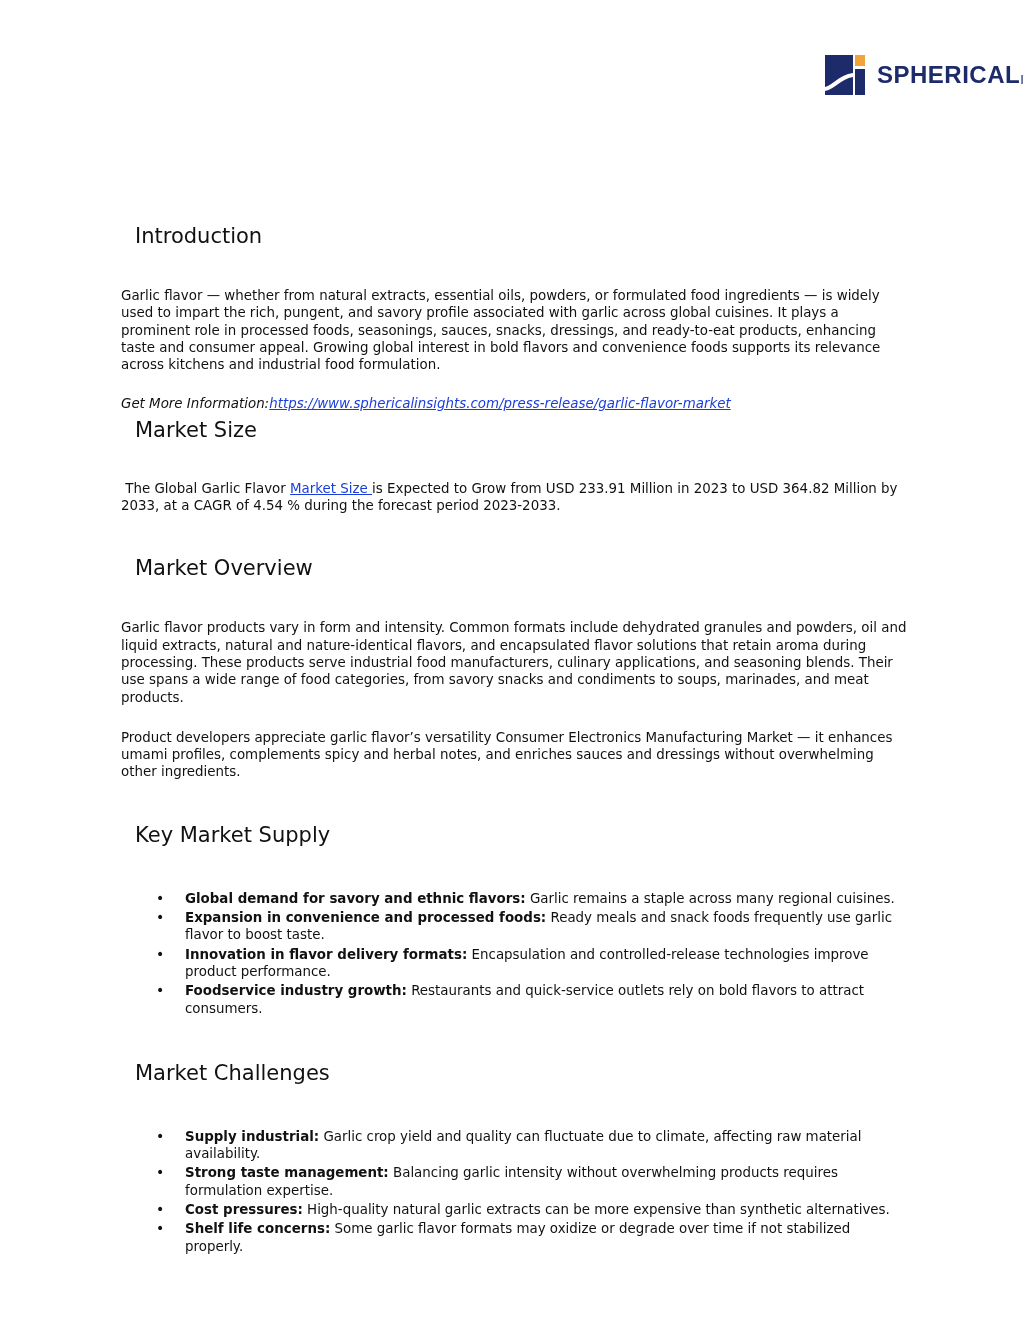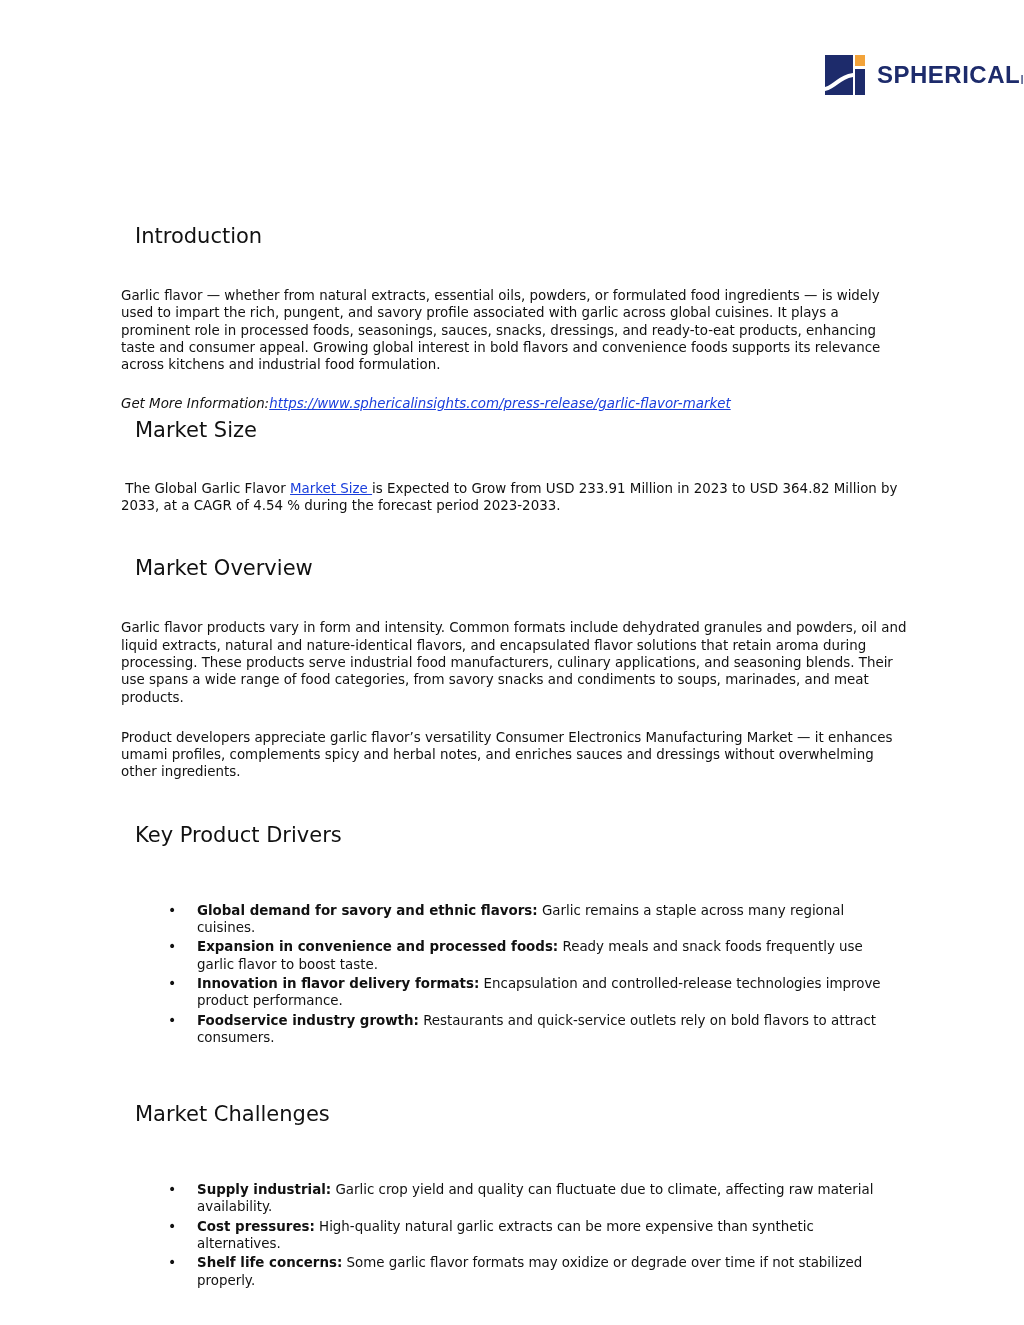--- a/index.html
+++ b/index.html
@@ -24,21 +24,21 @@
     .content { position: absolute; left: 121px; top: 207px; width: 790px; }
     h2 {
       font-weight: normal; font-size: 21px; margin: 14px; line-height: 30px; color: #111;
     }
     p {
       font-size: 13.4px; line-height: 17.3px; margin: 0;
     }
     .gap-h { height: 22px; }
     .more-info { font-style: italic; }
     a { color: #1a3edc; text-decoration: underline; }
-    ul { list-style: none; margin: 16px; padding: 0 0 0 60px; }
+    ul { list-style: none; margin: 4px; padding: 0 0 0 60px; }
     li { position: relative; font-size: 13.4px; line-height: 17.3px; margin-bottom: 2px; padding-right: 0; }
     li::before {
       content: "•"; position: absolute; left: -29px; top: 0; font-size: 14px;
     }
     li b { font-weight: bold; }
   </style>
 </head>
 <body>
 
 <div class="logo">
@@ -69,30 +69,31 @@
   <p><span style="white-space:pre"> The Global Garlic Flavor </span><a href="#">Market Size </a><span>is Expected to Grow from USD 233.91 Million in 2023 to USD 364.82 Million by 2033, at a CAGR of 4.54 % during the forecast period 2023-2033.</span></p>
 
   <div style="height:25px"></div>
   <h2>Market Overview</h2>
   <div style="height:22px"></div>
   <p>Garlic flavor products vary in form and intensity. Common formats include dehydrated granules and powders, oil and liquid extracts, natural and nature-identical flavors, and encapsulated flavor solutions that retain aroma during processing. These products serve industrial food manufacturers, culinary applications, and seasoning blends. Their use spans a wide range of food categories, from savory snacks and condiments to soups, marinades, and meat products.</p>
   <div style="height:23px"></div>
   <p>Product developers appreciate garlic flavor’s versatility Consumer Electronics Manufacturing Market — it enhances umami profiles, complements spicy and herbal notes, and enriches sauces and dressings without overwhelming other ingredients.</p>
 
   <div style="height:25px"></div>
-  <h2>Key Product Drivers</h2>
+  <h2>Key Market Supply</h2>
   <div style="height:22px"></div>
   <ul>
     <li><b>Global demand for savory and ethnic flavors:</b><span> Garlic remains a staple across many regional cuisines.</span></li>
     <li><b>Expansion in convenience and processed foods:</b><span> Ready meals and snack foods frequently use garlic flavor to boost taste.</span></li>
     <li><b>Innovation in flavor delivery formats:</b><span> Encapsulation and controlled-release technologies improve product performance.</span></li>
     <li><b>Foodservice industry growth:</b><span> Restaurants and quick-service outlets rely on bold flavors to attract consumers.</span></li>
   </ul>
 
   <div style="height:23px"></div>
   <h2>Market Challenges</h2>
   <div style="height:22px"></div>
   <ul>
     <li><b>Supply industrial:</b><span> Garlic crop yield and quality can fluctuate due to climate, affecting raw material availability.</span></li>
+    <li><b>Strong taste management:</b><span> Balancing garlic intensity without overwhelming products requires formulation expertise.</span></li>
     <li><b>Cost pressures:</b><span> High-quality natural garlic extracts can be more expensive than synthetic alternatives.</span></li>
     <li><b>Shelf life concerns:</b><span> Some garlic flavor formats may oxidize or degrade over time if not stabilized properly.</span></li>
   </ul>
 </div>
 
 </body></html>

